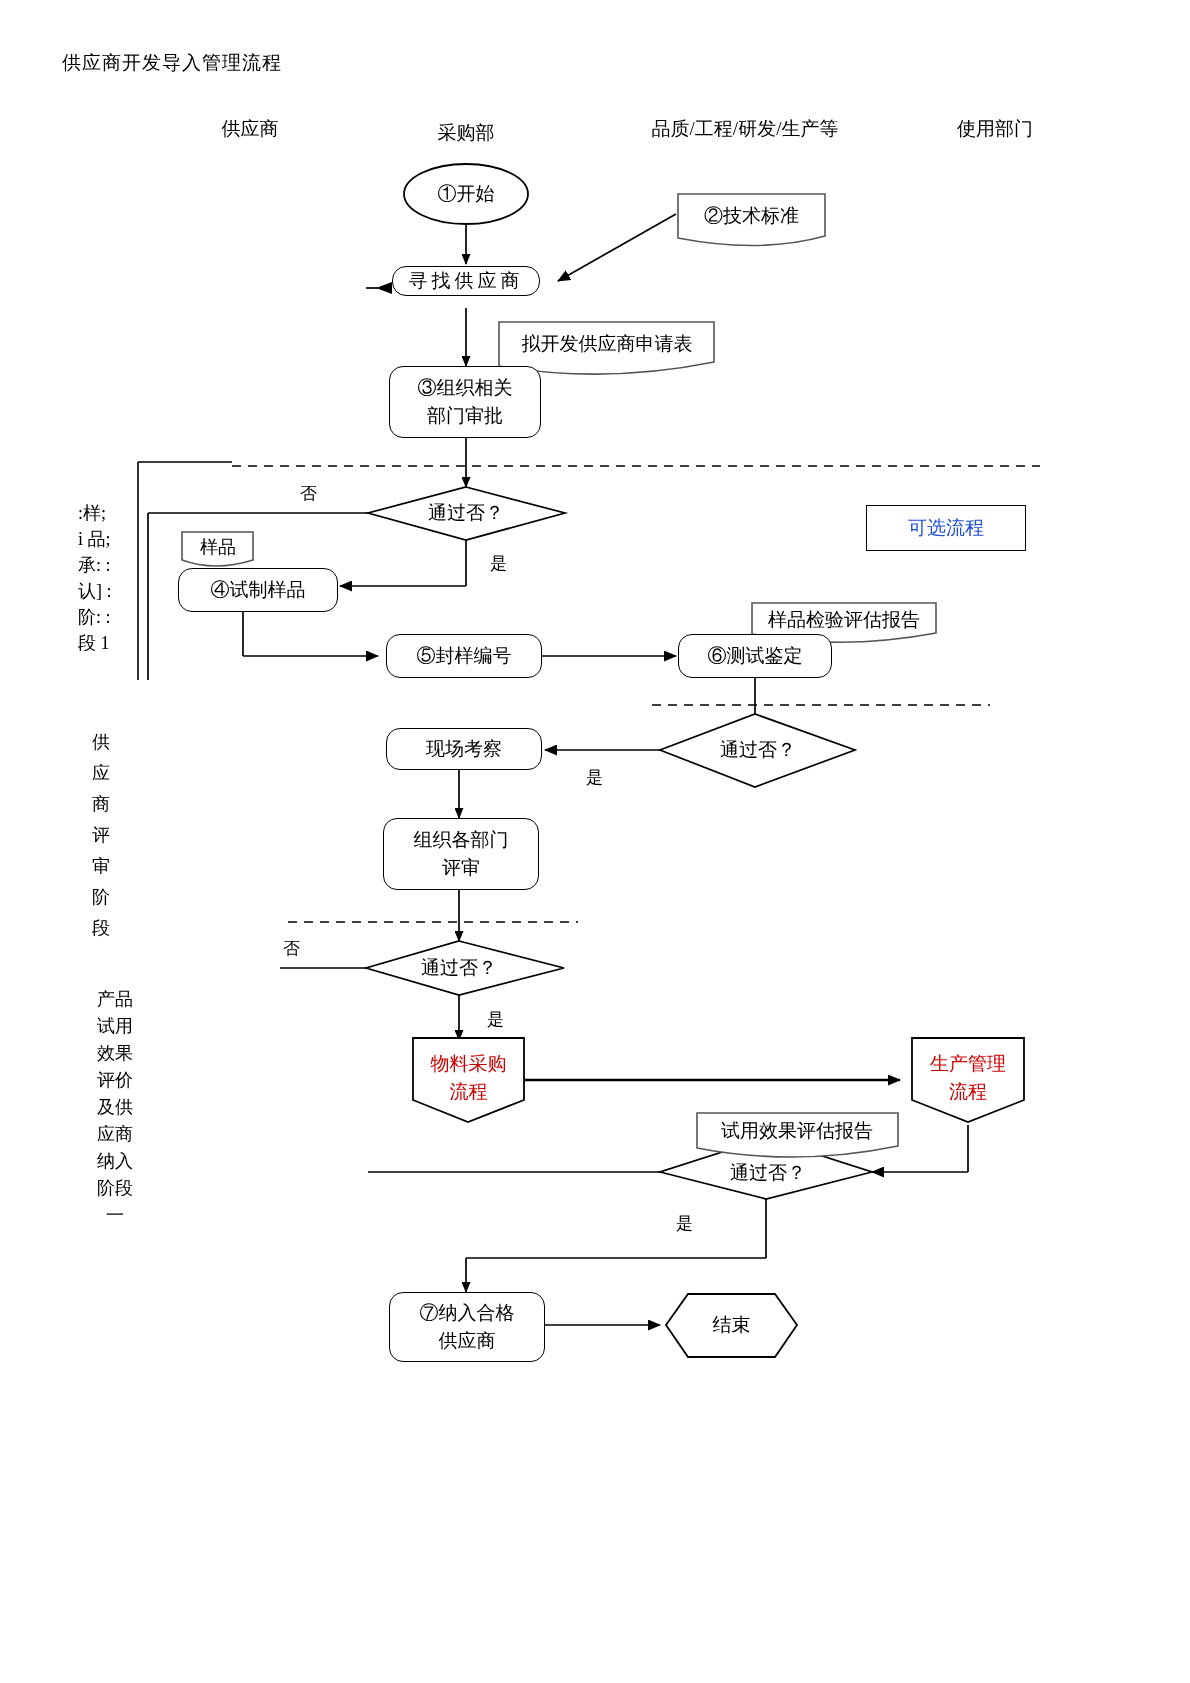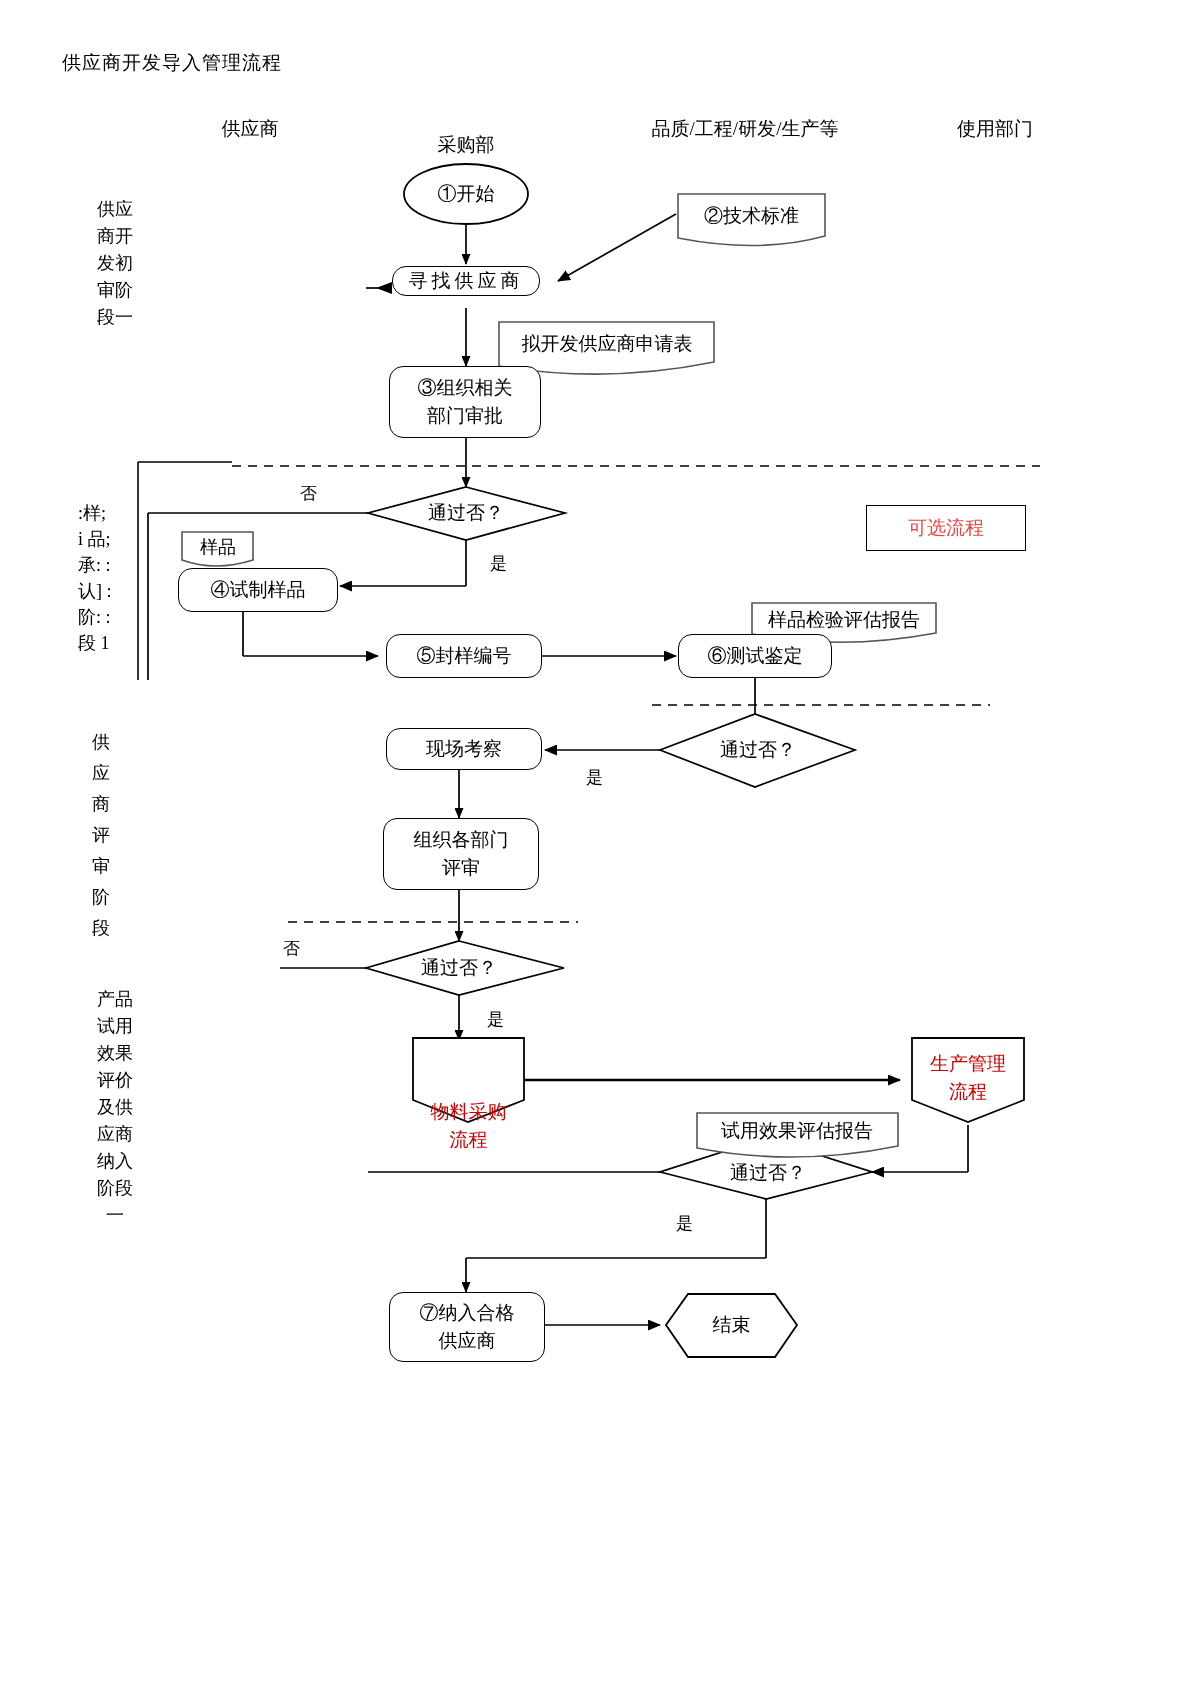--- a/index.html
+++ b/index.html
@@ -48,21 +48,21 @@
     text-align:center;
     font-size:19px;
     line-height:28px;
     background:#fff;
     border:1.6px solid #000;
   }
   .node.rounded{border-radius:14px;}
   .node.doc{border:none;background:transparent;}
   .node.red{color:#cc0000;border:none;background:transparent;}
   .node.hexa{border:none;background:transparent;}
-  .node.optional{border:1.5px solid #000;color:#ef4444;font-size:19px;}
+  .node.optional{border:1.5px solid #000;color:#1d4ed8;font-size:19px;}
   .node .lbl{position:relative;z-index:3;pointer-events:none;}
   .spaced{letter-spacing:4px;}
 
   .edge-label{
     position:absolute;font-size:17px;color:#000;white-space:nowrap;
   }
 </style>
 </head>
 <body>
 
@@ -158,29 +158,24 @@
       <polygon points="413,1038 524,1038 524,1100 468,1122 413,1100"></polygon>
       <polygon points="912,1038 1024,1038 1024,1100 968,1122 912,1100"></polygon>
     </g>
 
     <polygon points="688,1294 775,1294 797,1325 775,1357 688,1357 666,1325" stroke="#000" fill="#ffffff" stroke-width="1.8"></polygon>
   </svg>
 
   <div class="abs doc-title">供应商开发导入管理流程</div>
 
   <div class="abs lane-head" style="left:160px;top:116px;width:180px;">供应商</div>
-  <div class="abs lane-head" style="left:376px;top:132px;width:180px;">采购部</div>
+  <div class="abs lane-head" style="left:376px;top:120px;width:180px;">采购部</div>
   <div class="abs lane-head" style="left:590px;top:116px;width:310px;">品质/工程/研发/生产等</div>
   <div class="abs lane-head" style="left:880px;top:116px;width:230px;">使用部门</div>
 
-  <div class="abs stage-label two-col" style="left:78px;top:196px;width:74px;">供应
-商开
-发初
-审阶
-段一</div>
 
   <div class="abs stage-garble" style="left:78px;top:500px;width:86px;">:样;
 i 品;
 承: :
 认] :
 阶: :
  段 1</div>
 
   <div class="abs stage-label mono-col" style="left:80px;top:727px;width:42px;">供
 应
@@ -259,21 +254,21 @@
 
   <div class="node rounded" style="left:383px;top:818px;width:156px;height:72px;">
     <span class="lbl" style="white-space:pre-line;">组织各部门
 评审</span>
   </div>
 
   <div class="node doc" style="left:389px;top:950px;width:140px;height:36px;">
     <span class="lbl">通过否？</span>
   </div>
 
-  <div class="node red" style="left:413px;top:1045px;width:111px;height:66px;margin-top:48px;">
+  <div class="node red" style="left:413px;top:1045px;width:111px;height:66px;">
     <span class="lbl" style="white-space:pre-line;">物料采购
 流程</span>
   </div>
 
   <div class="node red" style="left:912px;top:1045px;width:112px;height:66px;">
     <span class="lbl" style="white-space:pre-line;">生产管理
 流程</span>
   </div>
 
   <div class="node doc" style="left:698px;top:1115px;width:198px;height:32px;">

